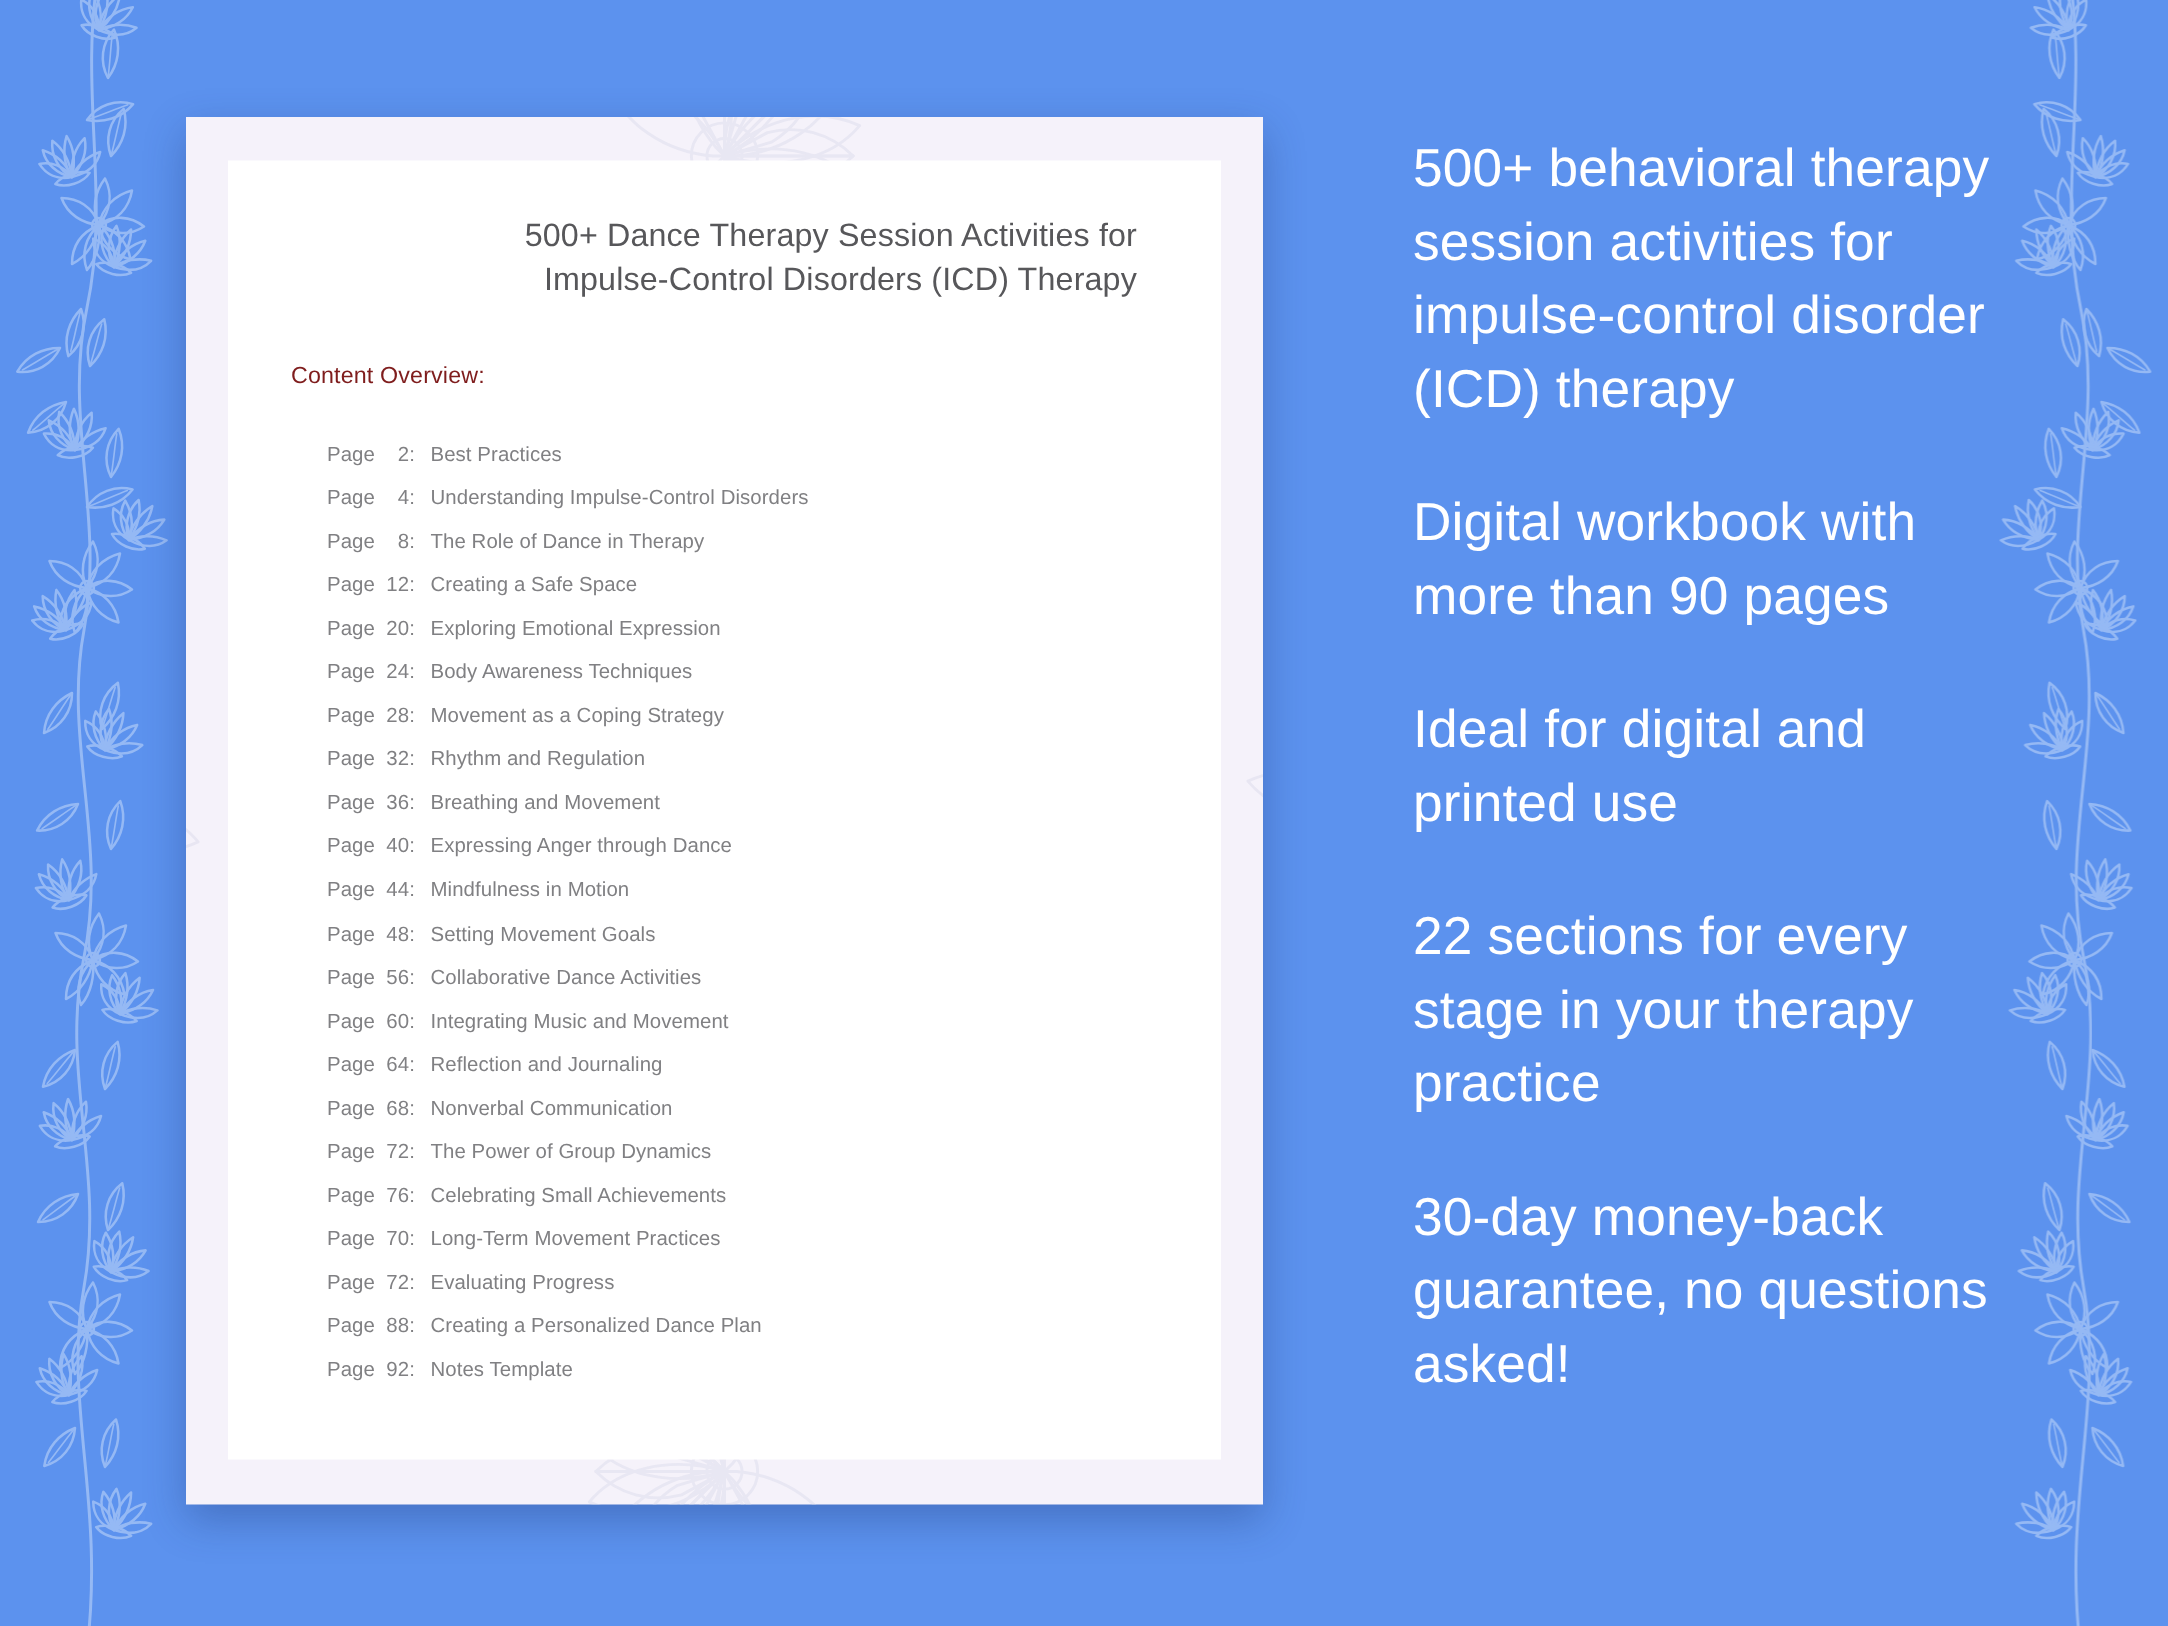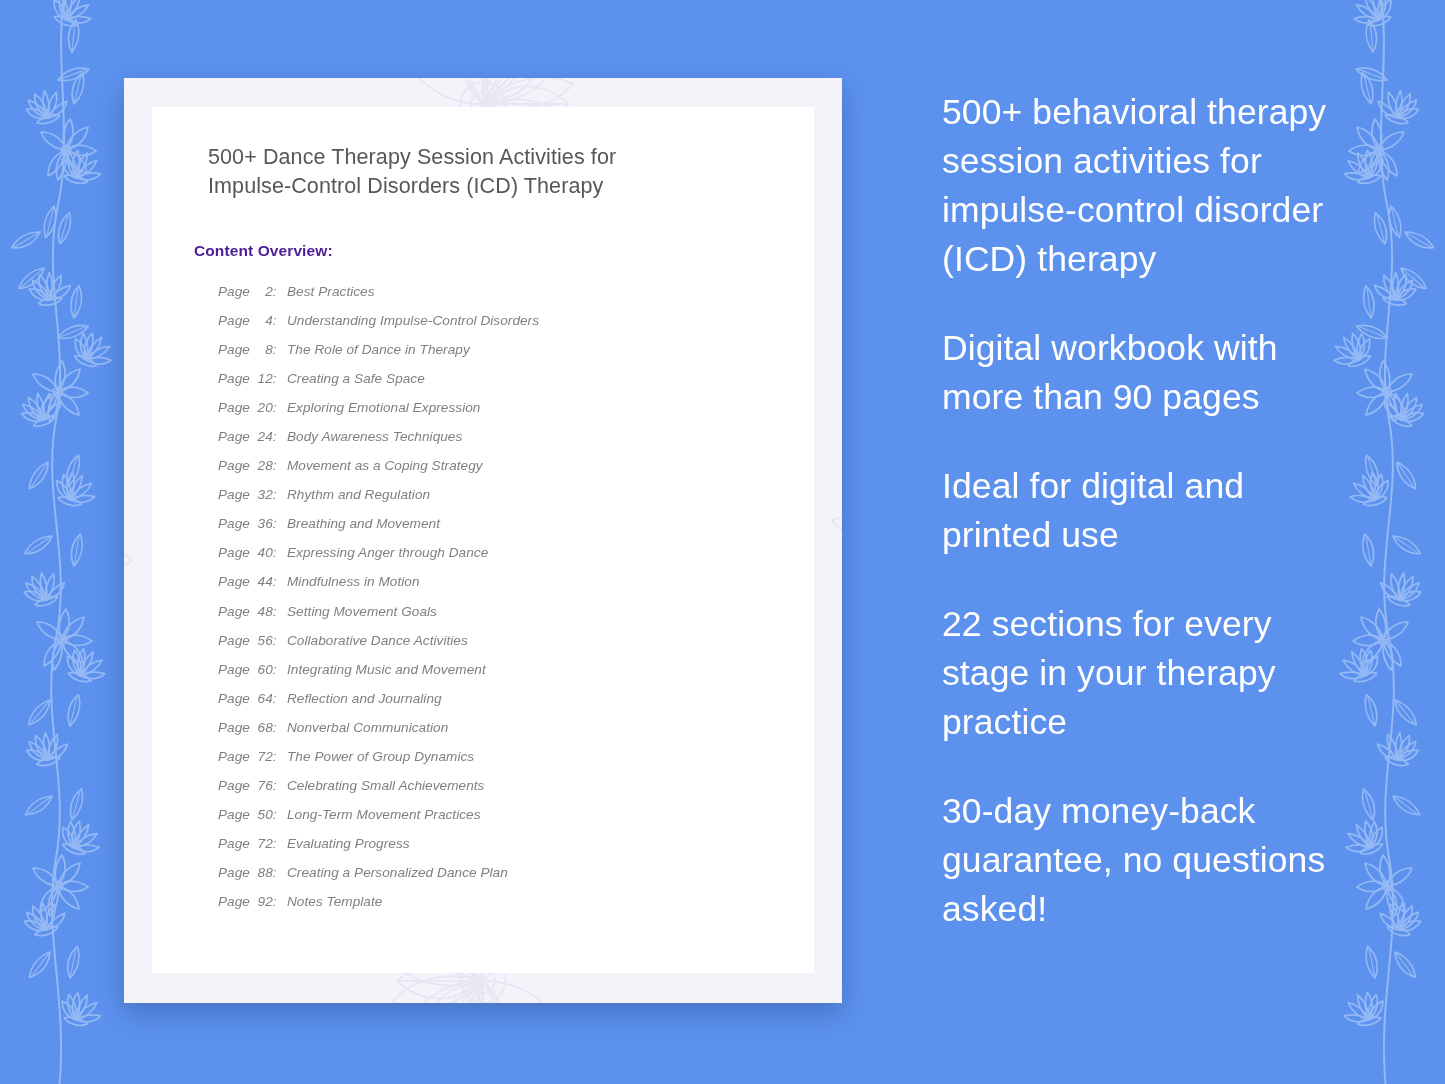--- a/index.html
+++ b/index.html
@@ -61,41 +61,40 @@
     width: 662px;
     height: 866px;
     background: #ffffff;
     box-sizing: border-box;
     padding: 36px 42px 0 42px;
   }
 
   #doc-title {
     margin: 0;
     padding: 0 14px;
-    text-align: left;
+    text-align: right;
     font-weight: 400;
     font-size: 21.5px;
     line-height: 29px;
     color: #57575a;
     letter-spacing: .1px;
   }
 
   #content-overview-label {
     margin: 41px 0 0 0;
     font-size: 15.5px;
-    font-weight: 700;
-    color: #4c1d95;
+    font-weight: 400;
+    color: #7f1d1d;
     letter-spacing: .1px;
   }
 
   #toc-list {
     list-style: none;
-    margin: 17px 0 0 0;
+    margin: 28px 0 0 0;
     padding: 0 0 0 24px;
-    font-style: italic;
   }
   .toc-row {
     display: flex;
     align-items: baseline;
     font-size: 13.6px;
     color: #808083;
     line-height: 29.05px;
     letter-spacing: .05px;
     white-space: nowrap;
   }
@@ -563,21 +562,21 @@
           </li>
           <li class="toc-row">
             <span class="toc-page-col"><span class="toc-page-word">Page</span> <span class="toc-page-num">72</span><span>:</span></span>
             <span class="toc-title-col">The Power of Group Dynamics</span>
           </li>
           <li class="toc-row">
             <span class="toc-page-col"><span class="toc-page-word">Page</span> <span class="toc-page-num">76</span><span>:</span></span>
             <span class="toc-title-col">Celebrating Small Achievements</span>
           </li>
           <li class="toc-row">
-            <span class="toc-page-col"><span class="toc-page-word">Page</span> <span class="toc-page-num">50</span><span>:</span></span>
+            <span class="toc-page-col"><span class="toc-page-word">Page</span> <span class="toc-page-num">70</span><span>:</span></span>
             <span class="toc-title-col">Long-Term Movement Practices</span>
           </li>
           <li class="toc-row">
             <span class="toc-page-col"><span class="toc-page-word">Page</span> <span class="toc-page-num">72</span><span>:</span></span>
             <span class="toc-title-col">Evaluating Progress</span>
           </li>
           <li class="toc-row">
             <span class="toc-page-col"><span class="toc-page-word">Page</span> <span class="toc-page-num">88</span><span>:</span></span>
             <span class="toc-title-col">Creating a Personalized Dance Plan</span>
           </li>

